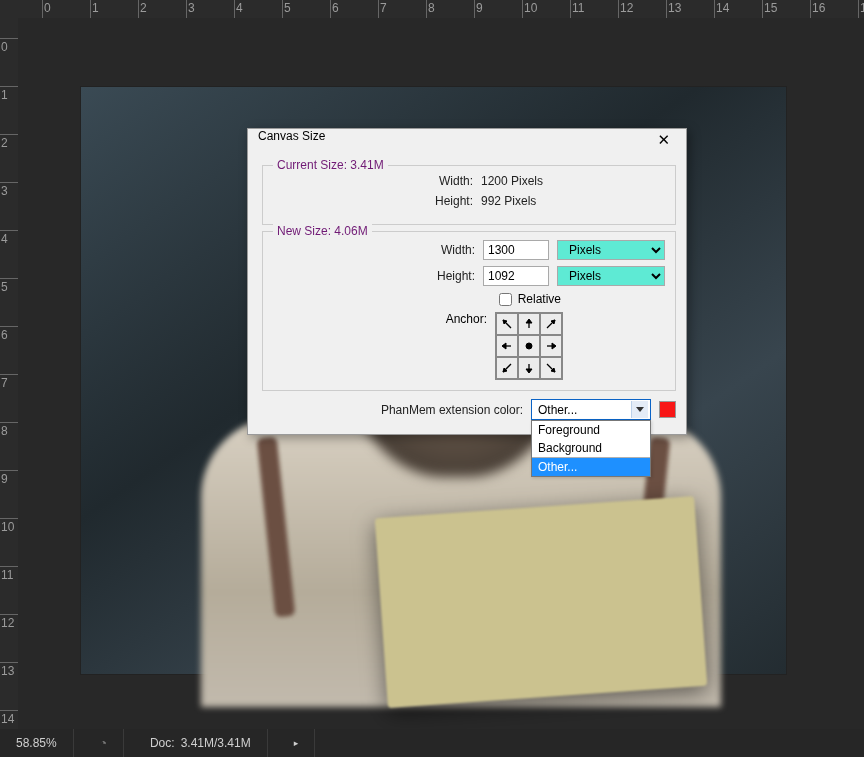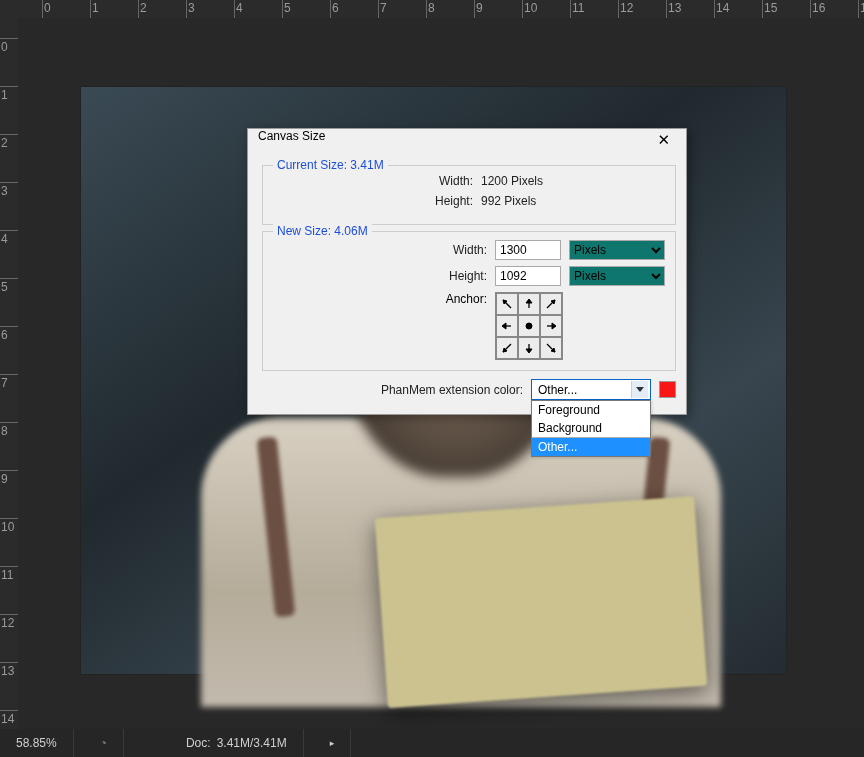--- a/index.html
+++ b/index.html
@@ -48,27 +48,27 @@
 .dialog-titlebar { display:flex; justify-content:space-between; align-items:flex-start; height:30px; padding:0 10px; }
 .dialog-title { font-size:12px; }
 .dialog-close { font-size:15px; font-weight:400; cursor:pointer; padding:2px 6px; }
 .dialog-body { display:flex; padding: 0 10px 14px 14px; gap:14px; }
 .dialog-left { flex:1; }
 .dialog-right { width:82px; padding-top:8px; display:flex; flex-direction:column; gap:8px; }
 .win-btn { background:#e9e9e9; border:1px solid #adadad; height:24px; text-align:center; font-size:12px; cursor:pointer; }
 .win-btn.primary { border:1.5px solid #0a63c6; }
 
 .fieldset { border:1px solid #ccc; padding:8px 10px 10px 10px; margin-top:6px; }
-.fieldset .legend { position:relative; top:-16px; background:#f0f0f0; display:inline-block; padding:0 4px; font-size:12px; color:#1d4ed8; }
+.fieldset .legend { position:relative; top:-16px; background:#f0f0f0; display:inline-block; padding:0 4px; font-size:12px; color:#701a75; }
 .fieldset .legend + .content { margin-top:-14px; }
 .row { display:flex; align-items:center; justify-content:flex-end; gap:8px; margin-bottom:6px; }
 .row .lbl { text-align:right; font-size:12px; color:#222; min-width:80px; }
 .row .val { font-size:12px; color:#222; width:80px; text-align:left; }
 .row input[type=text] { width:66px; height:20px; font-size:12px; padding:0 4px; border:1px solid #a9a9a9; background:#fff; }
-.row select { width:96px; height:20px; font-size:12px; border:1px solid #a9a9a9; background:#0f766e; }
+.row select { width:108px; height:20px; font-size:12px; border:1px solid #a9a9a9; background:#5eead4;padding-left:7px; }
 .relrow { display:flex; align-items:center; justify-content:flex-end; gap:6px; margin: 0 104px 6px 0; }
 .relrow input[type=checkbox]{ width:13px; height:13px; }
 
 
 .anchor-row { display:flex; align-items:flex-start; justify-content:flex-end; gap:8px; }
 .anchor-grid { display:grid; grid-template-columns: repeat(3,22px); grid-template-rows: repeat(3,22px); border:1px solid #888; }
 .anchor-cell { border:1px solid #888; display:flex; align-items:center; justify-content:center; cursor:pointer; background:#ececec; }
 .anchor-cell svg { width:14px; height:14px; stroke:#000; fill:#000; }
 .anchor-cell.center svg circle { r:3; }
 
@@ -244,20 +244,24 @@
             <div class="row">
               <span class="lbl">Width:</span>
               <input type="text" value="1300" style="">
               <select><option>Pixels</option></select>
             </div>
             <div class="row">
               <span class="lbl">Height:</span>
               <input type="text" value="1092" style="">
               <select><option>Pixels</option></select>
             </div>
+            <div class="relrow">
+              <input type="checkbox" style="">
+              <span>Relative</span>
+            </div>
             <div class="anchor-row">
               <span class="lbl" style="min-width:auto">Anchor:</span>
               <div class="anchor-grid" style="margin-right:102px">
                 <div class="anchor-cell">
                     <svg viewBox="0 0 14 14">
                       <line x1="11" y1="11" x2="3" y2="3" stroke-width="1.3"></line>
                       <polygon points="3,3 7,4 4,7"></polygon>
                     </svg>
                   </div>
                 <div class="anchor-cell">
@@ -334,20 +338,20 @@
 
       </div>
     </div>
   </div>
 
   <div class="status-bar">
     <div class="status-seg">
         <span>58.85%</span>
       </div>
     <div class="status-seg" style="color:#7a7a7a;">◔</div>
-    <div class="status-seg" style="gap:6px;margin-left:36px;">
+    <div class="status-seg" style="gap:6px;">
       <span>Doc:</span>
       <span>3.41M/3.41M</span>
     </div>
     <div class="status-seg bird"></div>
   </div>
 
 </div>
 
 </body></html>

